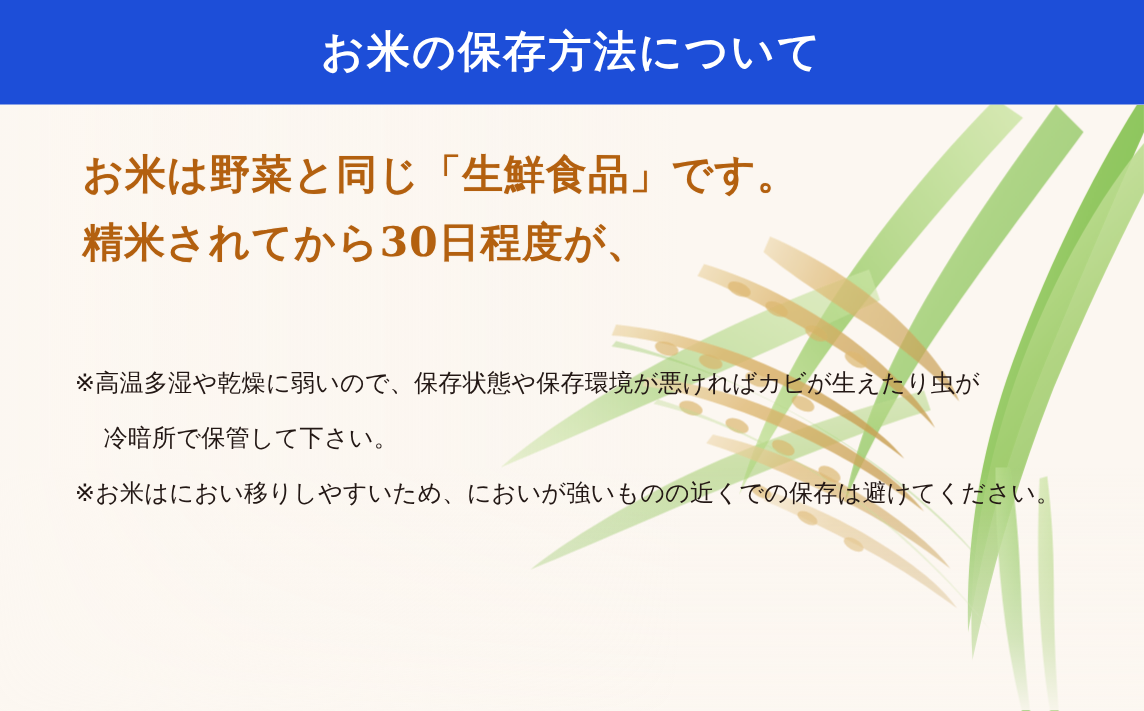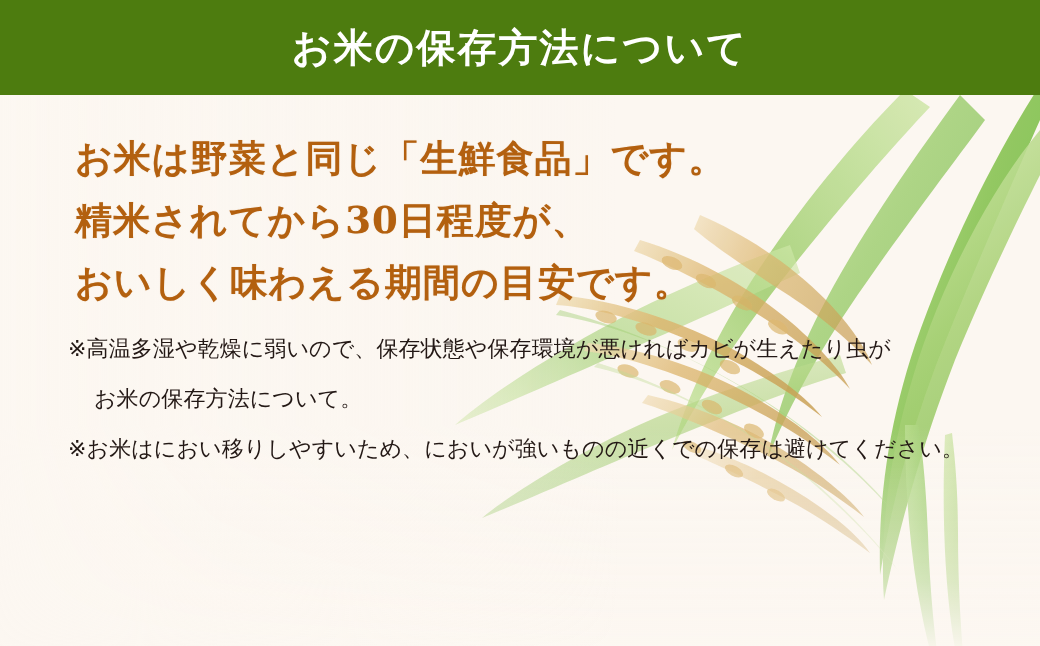--- a/index.html
+++ b/index.html
@@ -22,21 +22,21 @@
     overflow: hidden;
   }
 
   
   #header-band {
     position: absolute;
     left: 0;
     top: 0;
     width: 1040px;
     height: 95px;
-    background: #4d7c0f;
+    background: #1d4ed8;
     display: flex;
     align-items: center;
     justify-content: center;
     z-index: 40;
   }
   #header-title {
     color: #ffffff;
     font-family: "DejaVu Sans", "Liberation Sans", sans-serif;
     font-size: 39px;
     font-weight: 700;
@@ -219,32 +219,31 @@
 
   <div id="header-band">
     <div id="header-title">お米の保存方法について</div>
   </div>
 
   <div id="content">
 
     <div id="headline">
       <div class="headline-line">お米は野菜と同じ「生鮮食品」です。</div>
       <div class="headline-line">精米されてから30日程度が、</div>
-      <div class="headline-line">おいしく味わえる期間の目安です。</div>
     </div>
 
     <div id="notes">
 
       <div class="note">
         <span>※高温多湿や乾燥に弱いので、保存状態や保存環境が悪ければカビが生えたり虫が</span>
       </div>
 
 
       <div class="note">
-        <span class="cont">お米の保存方法について。</span>
+        <span class="cont">冷暗所で保管して下さい。</span>
       </div>
 
       <div class="note">
         <span>※お米はにおい移りしやすいため、においが強いものの近くでの保存は避けてください。</span>
       </div>
 
     </div>
   </div>
 </div>
 

